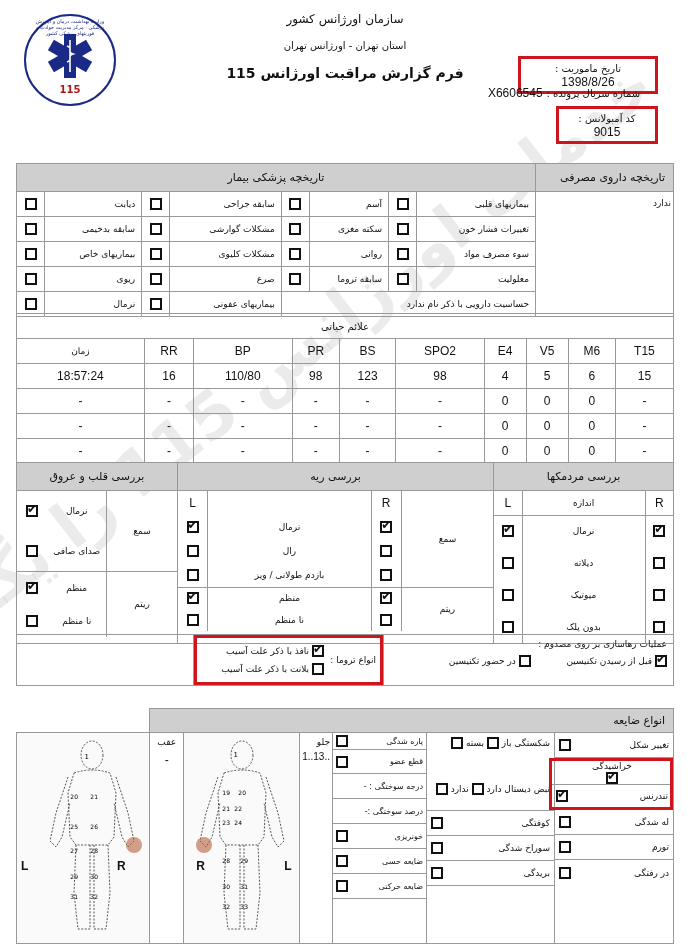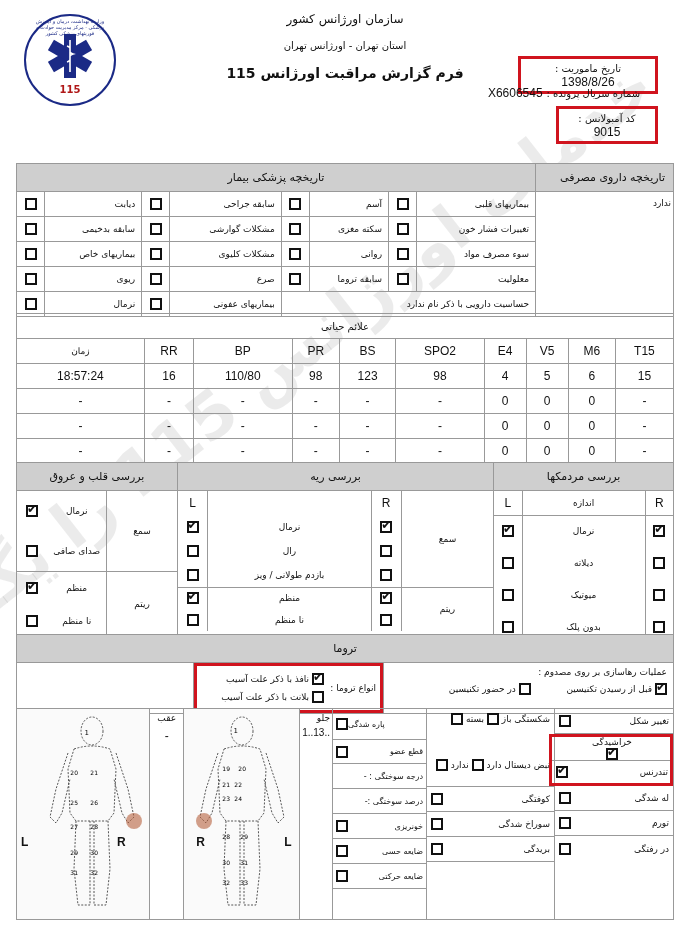--- a/index.html
+++ b/index.html
@@ -307,23 +307,20 @@
               </tr>
       </tbody>
           </table>
     </td>
   </tr>
 </tbody>
   </table>
 
 <table style="left:16px; top:634px; width:658px;">
   <tbody>
-      <tr>
-        <th class="hdr" colspan="3">تروما</th>
-      </tr>
   <tr style="height:48px;">
     <td style="width:290px; padding:4px 6px; font-size:9px; text-align:right; vertical-align:top;">
       <div>عملیات رهاسازی بر روی مصدوم :</div>
       <div style="margin-top:6px;">
         <span class="cb on"></span>
         <span>قبل از رسیدن تکنیسین</span>
         <span style="display:inline-block; width:30px;"></span>
         <span class="cb"></span>
         <span>در حضور تکنیسین</span>
       </div>
@@ -337,20 +334,23 @@
         </div>
       </div>
     </td>
     <td></td>
   </tr>
 </tbody>
   </table>
 
 <table style="left:16px; top:708px; width:658px;">
   <tbody>
+      <tr>
+        <th class="hdr rt" colspan="6" style="height:24px;">انواع ضایعه</th>
+      </tr>
   <tr>
 
     <td style="width:116px; padding:0; vertical-align:top;">
       <div style="position:relative;">
         <div style="height:25px; display:flex; justify-content:space-between; align-items:center; padding:0 4px; font-size:9px; border-bottom:1px solid #999;">
               <span>تغییر شکل</span>
               <span class="cb"></span>
             </div>
         <div style="border:3px solid #d0141e; margin-left:-6px; width:124px;">
           <div style="height:24px; display:flex; justify-content:space-between; align-items:center; padding:0 2px 0 4px; font-size:9px; border-bottom:1px solid #999;flex-direction:column;">
@@ -392,21 +392,21 @@
             <span>سوراخ شدگی</span>
             <span class="cb"></span>
           </div>
       <div style="height:25px; display:flex; justify-content:space-between; align-items:center; padding:0 4px; border-bottom:1px solid #999;">
             <span>بریدگی</span>
             <span class="cb"></span>
           </div>
     </td>
 
     <td style="width:94px; padding:0; vertical-align:top; font-size:8px;">
-      <div style="height:16px; display:flex; justify-content:flex-end; align-items:center; padding:15px 3px; border-bottom:1px solid #999;">
+      <div style="height:16px; display:flex; justify-content:space-between; align-items:center; padding:8px 3px; border-bottom:1px solid #999;">
             <span>پاره شدگی</span>
             <span class="cb"></span>
           </div>
       <div style="height:24px; display:flex; justify-content:space-between; align-items:center; padding:0 3px; border-bottom:1px solid #999;">
             <span>قطع عضو</span>
             <span class="cb"></span>
           </div>
       <div style="height:25px; display:flex; align-items:center; padding:0 3px; border-bottom:1px solid #999;">
             <span>درجه سوختگی : -</span>
           </div>

